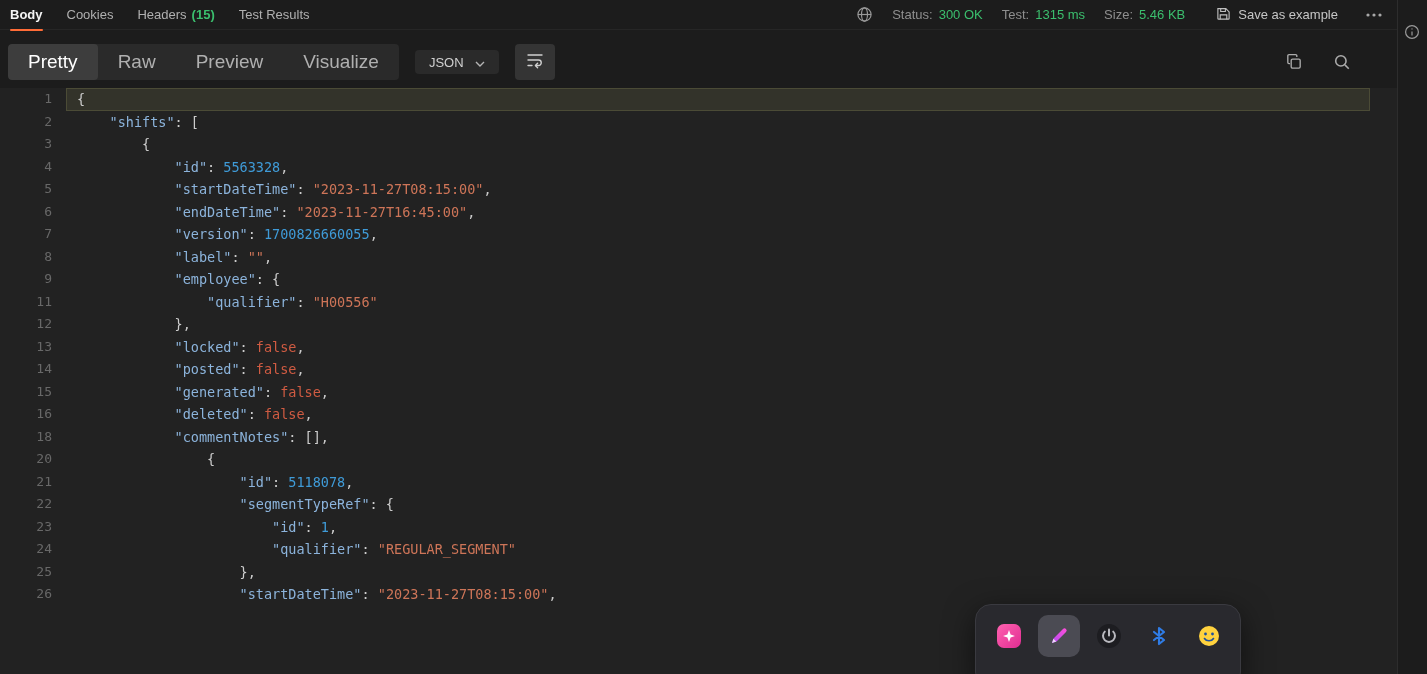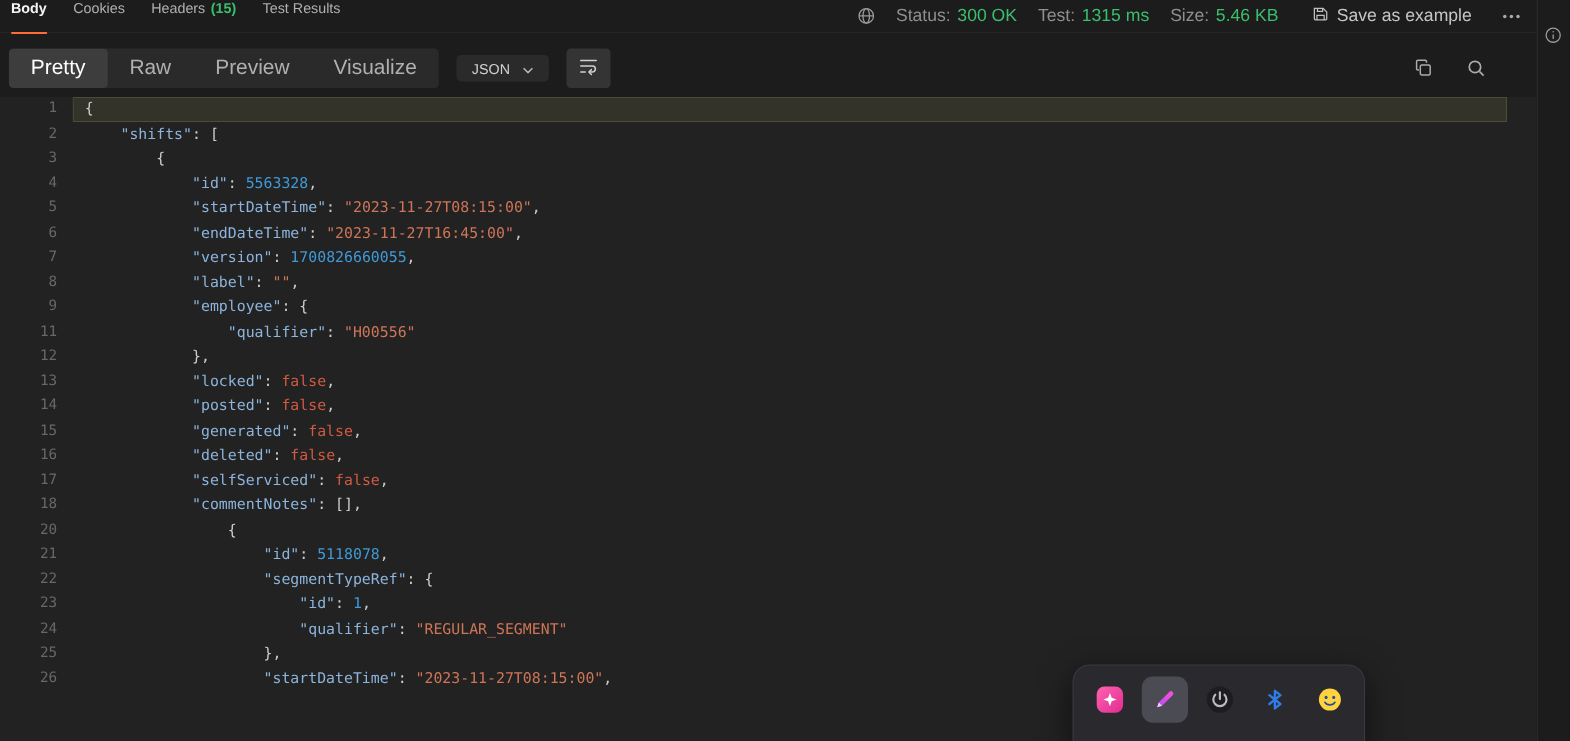--- a/index.html
+++ b/index.html
@@ -21,30 +21,30 @@
     font-family:"Liberation Sans",sans-serif;color:#d0d0d0;
   }
   
   .response-header{
     position:absolute;top:0;left:0;width:1397px;height:30px;
     display:flex;align-items:center;padding:0 14px 0 10px;
     border-bottom:1px solid #262626;
   }
   .tabs{display:flex;gap:24px;align-items:stretch;height:30px}
   .tab{
-    position:relative;display:flex;gap:5px;
+    position:relative;display:flex;align-items:center;gap:5px;
     color:#b0b0b0;font-size:13px;cursor:pointer;white-space:nowrap;
   }
   .tab.active{color:#f5f5f5;font-weight:700}
   .tab.active::after{
     content:"";position:absolute;left:0;right:0;bottom:-1px;height:2px;
     background:var(--accent);border-radius:1px;
   }
   .tab-count{color:var(--success-green);font-weight:700}
-  .header-right{margin-left:auto;display:flex;gap:19px;font-size:16px}
+  .header-right{margin-left:auto;display:flex;gap:19px;font-size:13px}
   .meta-item{display:flex;align-items:center;gap:6px;white-space:nowrap}
   .meta-label{color:#8f8f8f}
   .meta-value{color:var(--success-green)}
   .save-example{display:flex;align-items:center;gap:7px;color:#c6c6c6;margin-left:12px;cursor:pointer;white-space:nowrap}
   .more-btn{margin-left:8px;display:flex;align-items:center;cursor:pointer}
 
   
   .view-toolbar{position:absolute;top:44px;left:8px;height:36px;display:flex;align-items:center}
   .segmented{display:flex;background:#2a2a2a;border-radius:4px;height:36px;overflow:hidden}
   .segment{
@@ -264,24 +264,20 @@
         <span class="line-num">14</span>
         <span class="line-content">            <span class="tok-key">"posted"</span>: <span class="tok-bool">false</span>,</span>
       </div>
       <div class="code-line">
         <span class="line-num">15</span>
         <span class="line-content">            <span class="tok-key">"generated"</span>: <span class="tok-bool">false</span>,</span>
       </div>
       <div class="code-line">
         <span class="line-num">16</span>
         <span class="line-content">            <span class="tok-key">"deleted"</span>: <span class="tok-bool">false</span>,</span>
-      </div>
-      <div class="code-line">
-        <span class="line-num">17</span>
-        <span class="line-content">            <span class="tok-key">"selfServiced"</span>: <span class="tok-bool">false</span>,</span>
       </div>
       <div class="code-line">
         <span class="line-num">18</span>
         <span class="line-content">            <span class="tok-key">"commentNotes"</span>: [],</span>
       </div>
       <div class="code-line">
         <span class="line-num">20</span>
         <span class="line-content">                {</span>
       </div>
       <div class="code-line">

